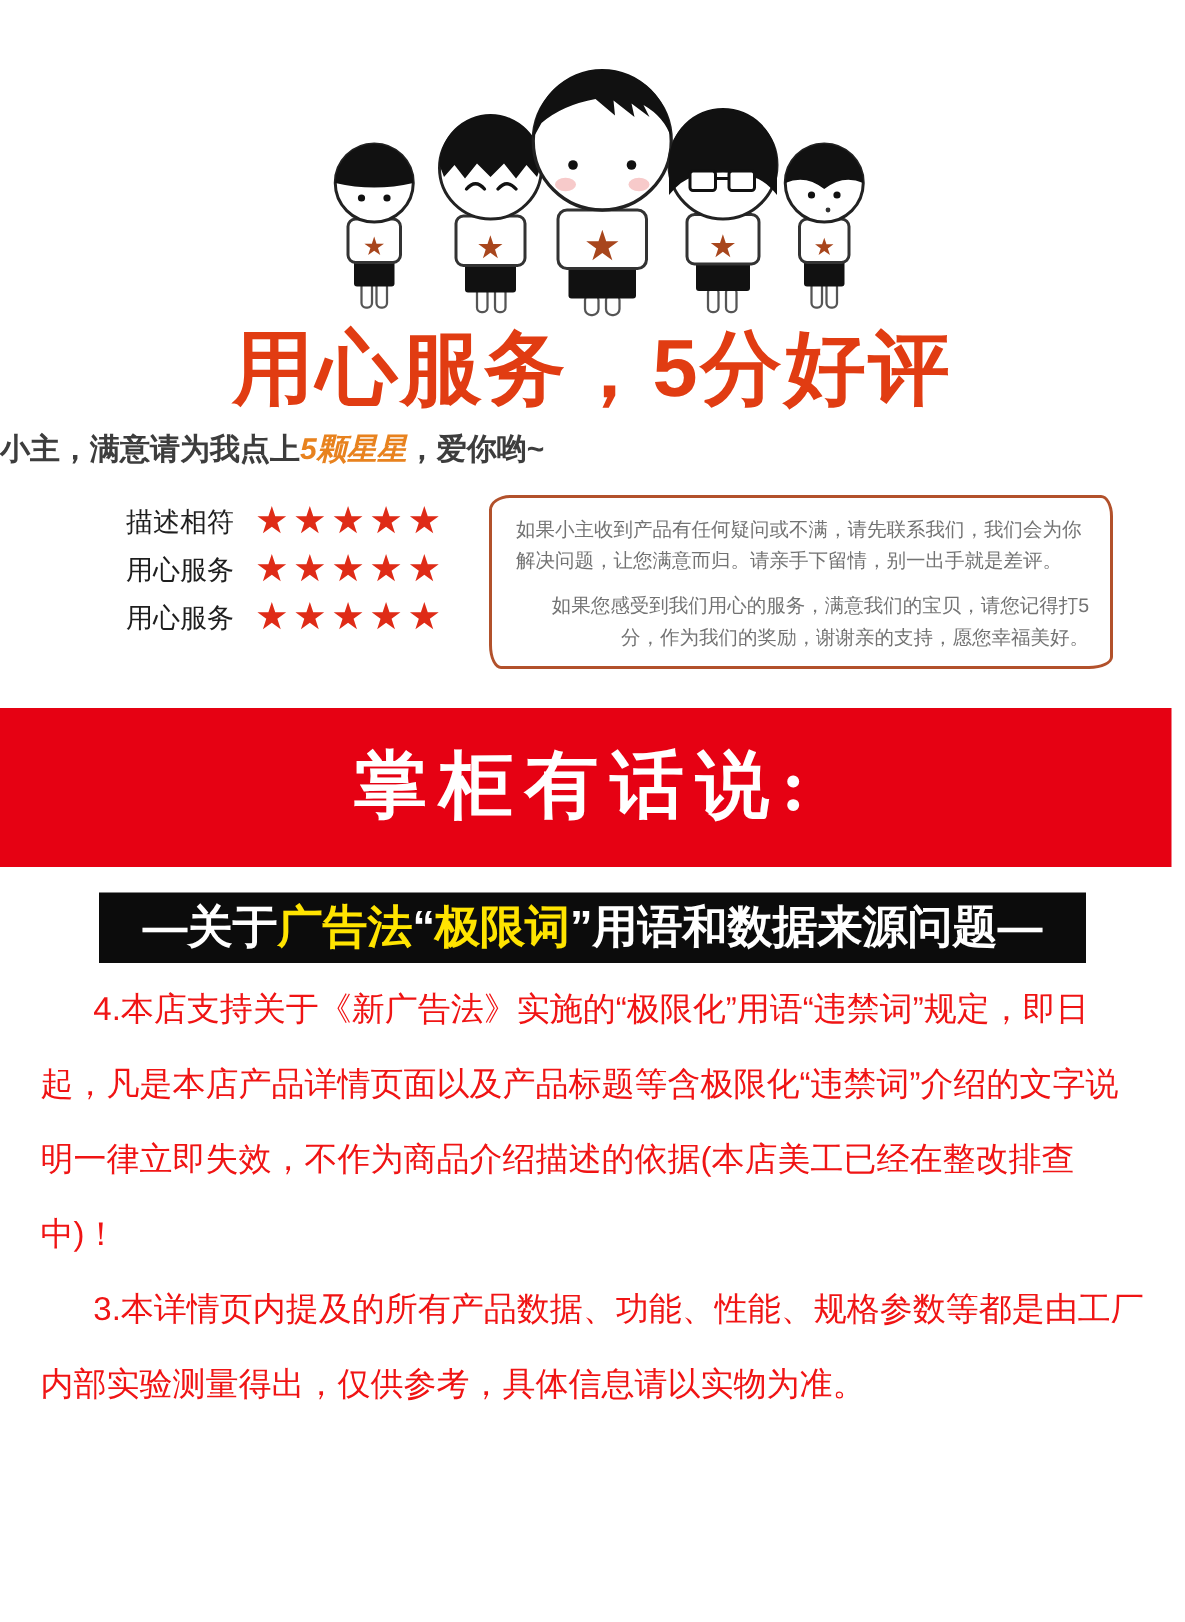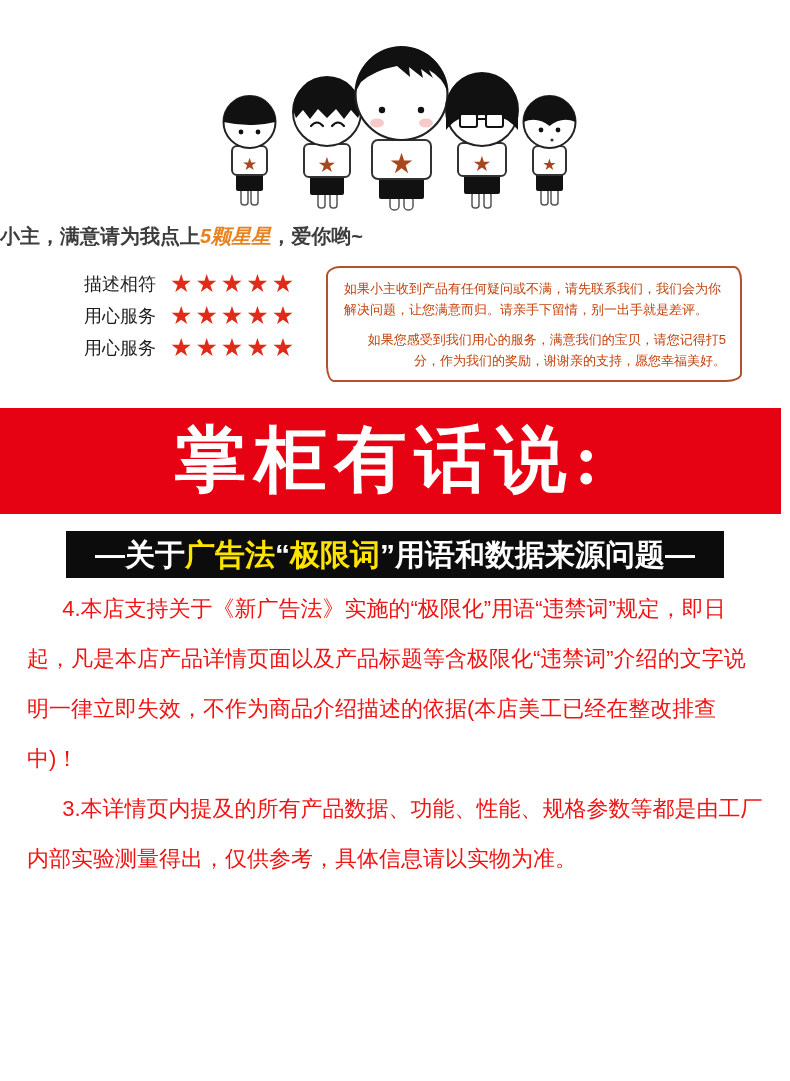--- a/index.html
+++ b/index.html
@@ -56,37 +56,37 @@
     white-space: nowrap;
   }
   .bubble {
     flex: 1;
     margin-left: 12px;
     border: 2px solid var(--bubble_border, #b2512b);
     border-radius: 14px 8px 16px 8px / 10px 14px 8px 16px;
     padding: 10px 14px 9px 16px;
     font-size: 13px;
     line-height: 1.62;
-    color: #c2410c;
+    color: #737373;
     min-height: 100px;
   }
   .bubble p + p { margin-top: 9px; text-align: right; }
 
   
   .red-banner {
     margin-top: 26px;
     width: 781px;
     height: 106px;
     background: var(--band_red, #e60113);
     text-align: center;
   }
   .red-banner .banner-title {
     font-family: "Liberation Serif", "DejaVu Serif", serif;
     font-weight: bold;
-    font-size: 72px;
+    font-size: 49px;
     line-height: 104px;
     letter-spacing: 8px;
     color: #ffffff;
   }
 
   
   .notice-bar {
     margin: 17px auto 0;
     width: 658px;
     height: 47px;
@@ -177,20 +177,21 @@
         <text x="344.5" y="148" font-size="16" text-anchor="middle" fill="#a8461d">★</text>
         <circle cx="344.5" cy="100" r="26" fill="#fff" stroke="#222" stroke-width="2"></circle>
         <path d="M318.5,100 A26,26 0 0 1 370.5,100 Q357,94 344.5,104 Q332,94 318.5,100 Z" fill="#111"></path>
         <circle cx="336" cy="108" r="2.4" fill="#111"></circle>
         <circle cx="353" cy="108" r="2.4" fill="#111"></circle>
         <circle cx="347" cy="118" r="1.6" fill="#333"></circle>
       </g>
     </svg>
   </div>
 
+  <div class="main-title">用心服务，5分好评</div>
 
   <div class="subtitle">
     <span>小主，满意请为我点上</span><span class="hl">5颗星星</span><span>，爱你哟~</span>
   </div>
 
   <div class="service-row">
     <div class="ratings">
       <div class="rating-row">
         <span class="rating-label">描述相符</span>
         <span class="rating-stars">★★★★★</span>

